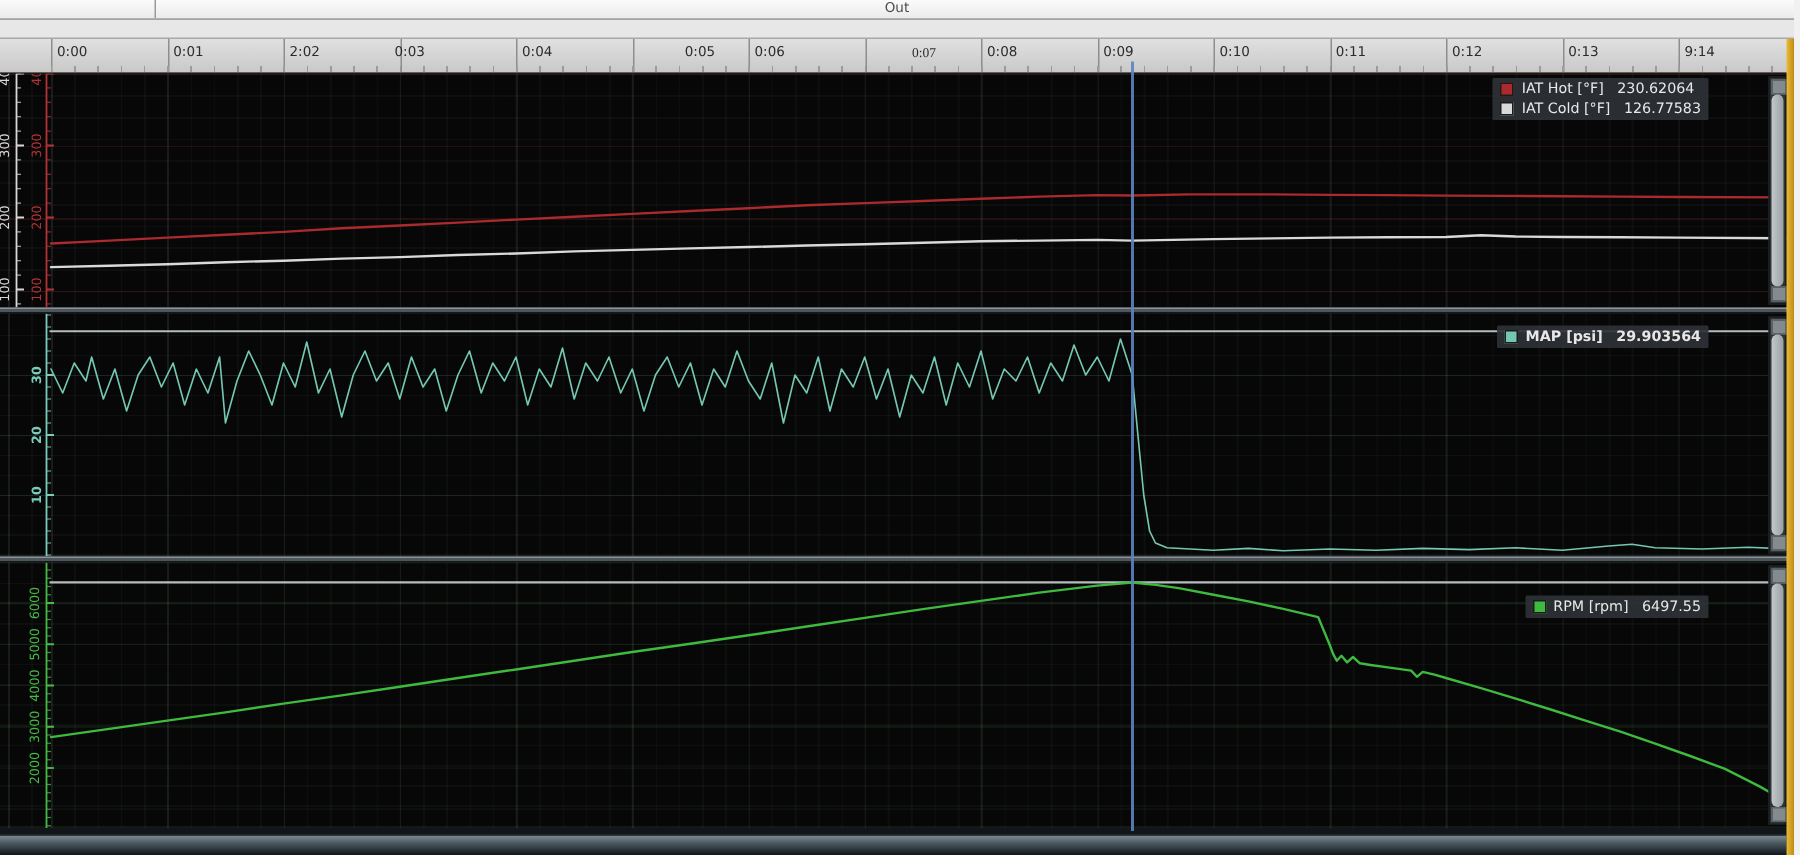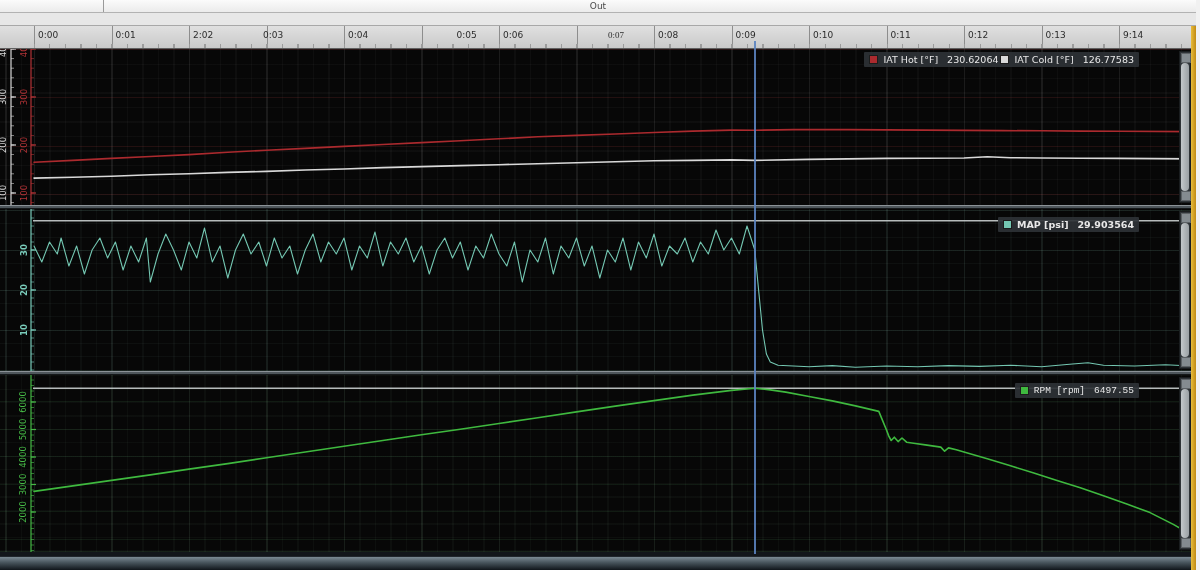--- a/index.html
+++ b/index.html
@@ -46,27 +46,27 @@
       repeating-linear-gradient(to right,rgba(190,255,205,.03) 0 1px,transparent 1px 15.5px),
       repeating-linear-gradient(to bottom,rgba(190,255,205,.03) 0 1px,transparent 1px 13.5px);
     background-position:0 -1px,34px 0,34px 0,0 0;}
   .panel-sep{position:absolute;left:0;width:1196px;height:4px;background:#4e565b;
     border-top:1px solid #8b9297;border-bottom:1px solid #15181a;box-sizing:border-box;}
   .sep-1{top:156px;} .sep-2{top:322px;}
   svg text{font-family:"DejaVu Sans","Liberation Sans",sans-serif;}
 
   
   .legend{position:absolute;right:52px;background:rgba(46,50,54,.92);
-    padding:2px 5px;border-radius:1px;display:flex;gap:2px;}
+    padding:2px 5px;border-radius:1px;display:flex;flex-direction:column;gap:2px;}
   .legend-row{display:flex;align-items:center;white-space:nowrap;}
   .swatch{width:9px;height:9px;display:inline-block;margin-right:5px;
     border:1px solid #1c1c1c;box-sizing:border-box;}
   .lg-label{font-size:9.5px;color:#e8e8e8;}
   .lg-value{font-size:9.5px;color:#e8e8e8;margin-left:9px;}
-  .legend-iat{top:3px;} .legend-map{top:8px;} .legend-rpm{top:8px;font-family:Liberation Mono, monospace;}
+  .legend-iat{top:3px;} .legend-map{top:8px;} .legend-rpm{top:22px;}
 
   
   .vscroll{position:absolute;left:1179px;top:2px;bottom:2px;width:12px;
     background:#2e3337;border:1px solid #1a1d1f;box-sizing:border-box;}
   .vs-btn{position:absolute;left:1px;width:8px;height:8px;background:#848b90;border:1px solid #5c6165;}
   .vs-btn.up{top:1px;} .vs-btn.down{bottom:1px;}
   .vs-thumb{position:absolute;left:1px;top:11px;bottom:11px;width:8px;
     background:linear-gradient(90deg,#c3c8cb,#9aa0a4);border-radius:4px;}
   .gap-strip{position:absolute;left:0;top:552px;width:1196px;height:4px;background:#12161a;}
   .hscroll{position:absolute;left:0;top:556px;width:1191px;height:14px;

